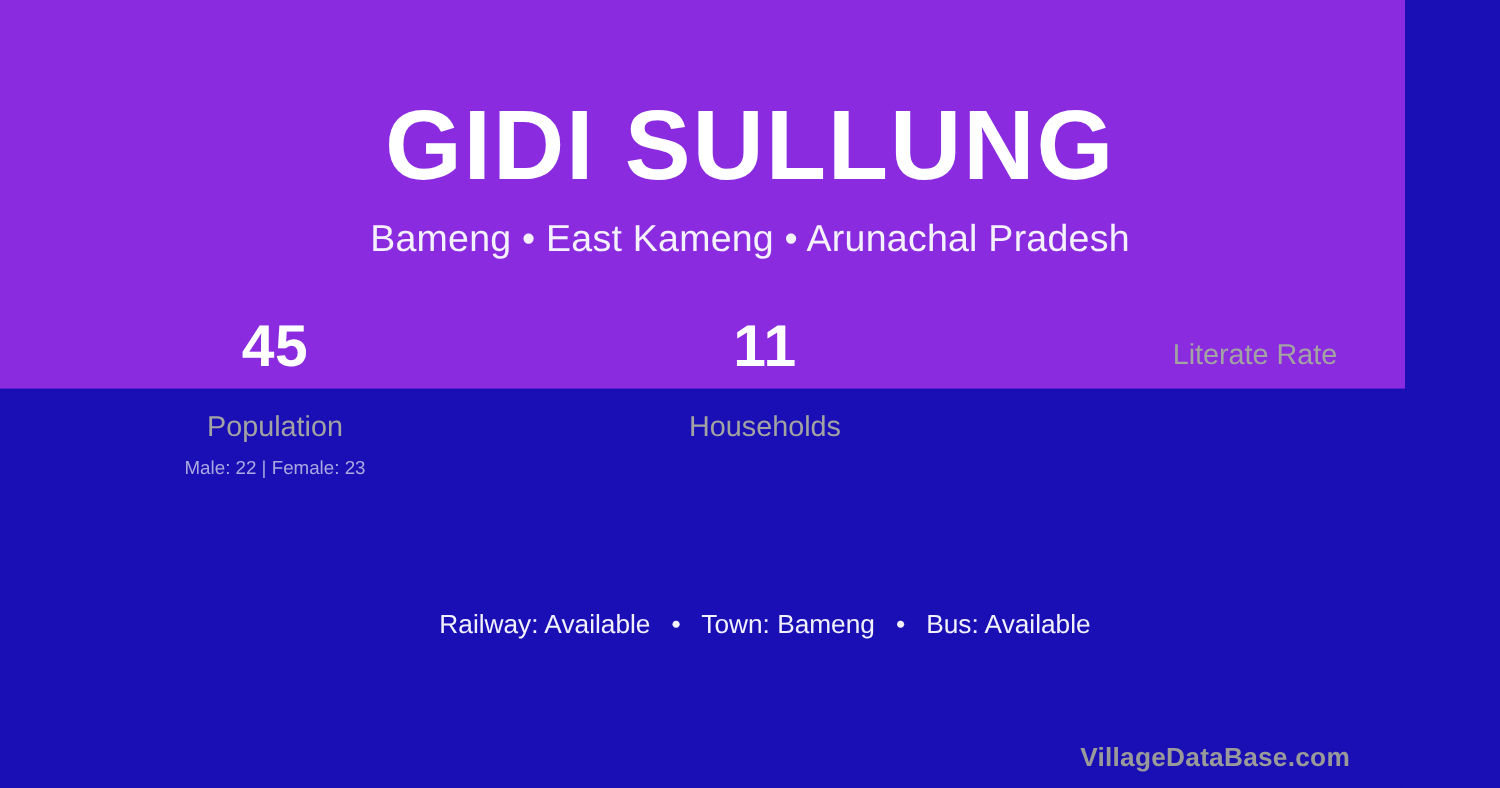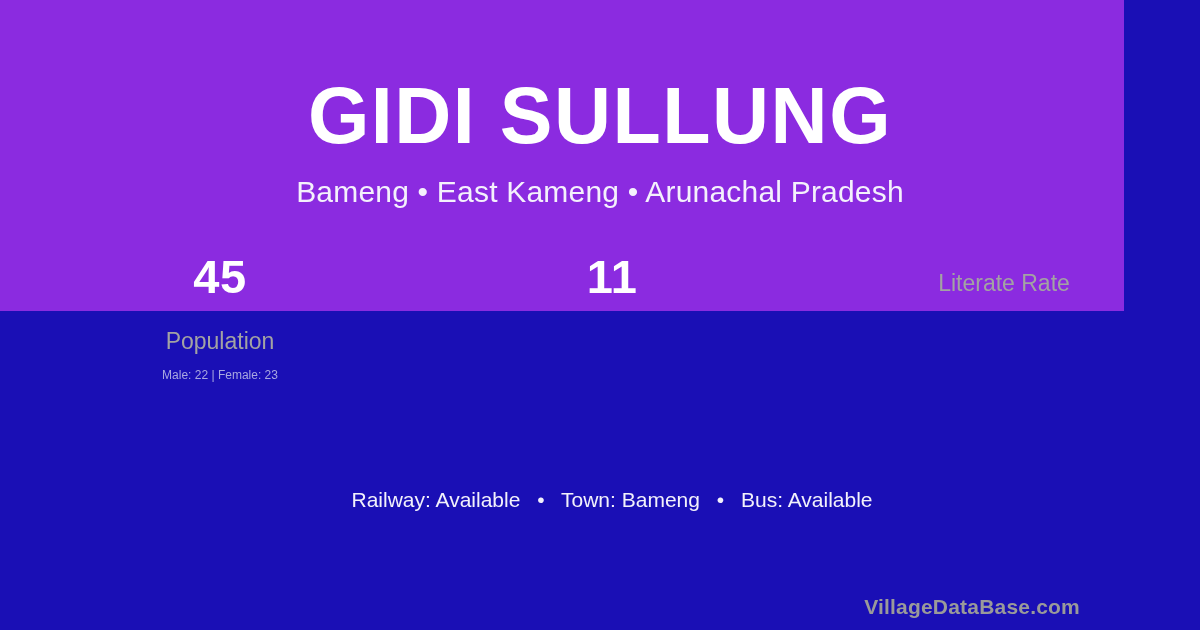--- a/index.html
+++ b/index.html
@@ -79,21 +79,21 @@
   .stat-label {
     margin-top:22px;
     font-size:23px;
     font-weight:normal;
     line-height:26px;
     color:#a3a3a3;
     white-space:nowrap;
   }
   .stat-sub {
     margin-top:11px;
-    font-size:12px;
+    font-size:15px;
     font-weight:normal;
     line-height:20px;
     color:#a9a8e0;
     white-space:nowrap;
     min-height:20px;
   }
 
   
   #amenities {
     position:absolute; left:0; top:487px;
@@ -138,20 +138,21 @@
   <div id="stats-row">
 
     <div class="stat-col">
       <div class="stat-value">45</div>
       <div class="stat-label">Population</div>
       <div class="stat-sub">Male: 22 | Female: 23</div>
     </div>
 
     <div class="stat-col">
       <div class="stat-value">11</div>
+      <div class="stat-label">Households</div>
       <div class="stat-sub"></div>
     </div>
 
     <div class="stat-col">
       <div class="stat-label">Literate Rate</div>
     </div>
 
   </div>
 
   <div id="amenities">

